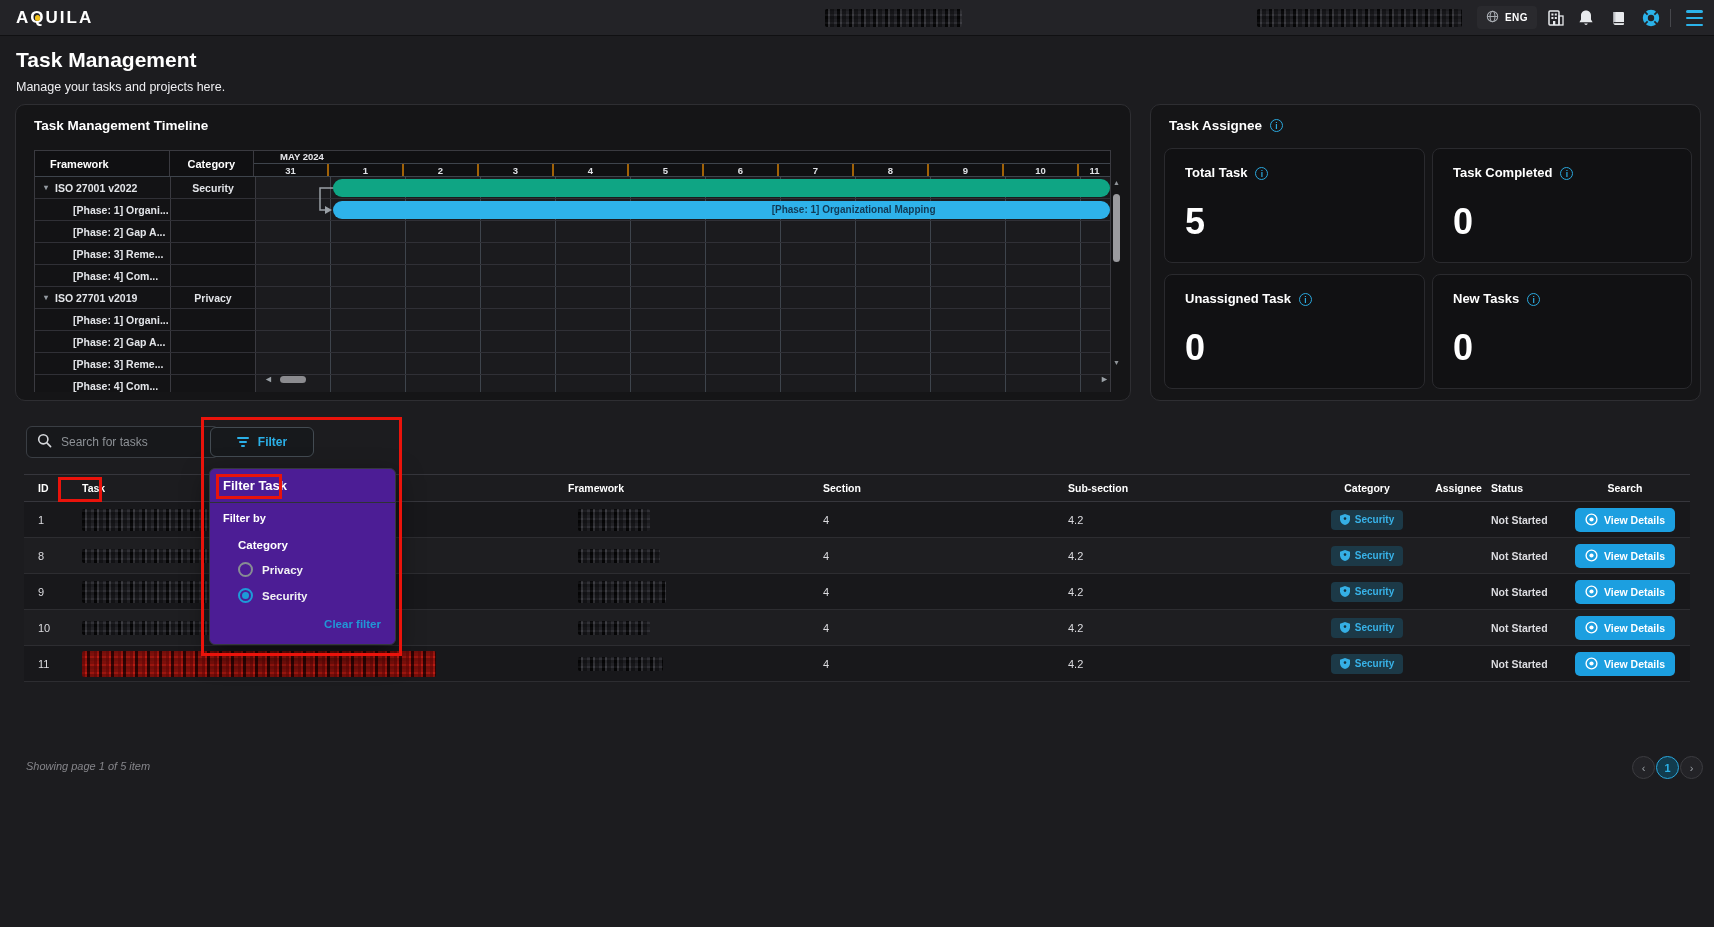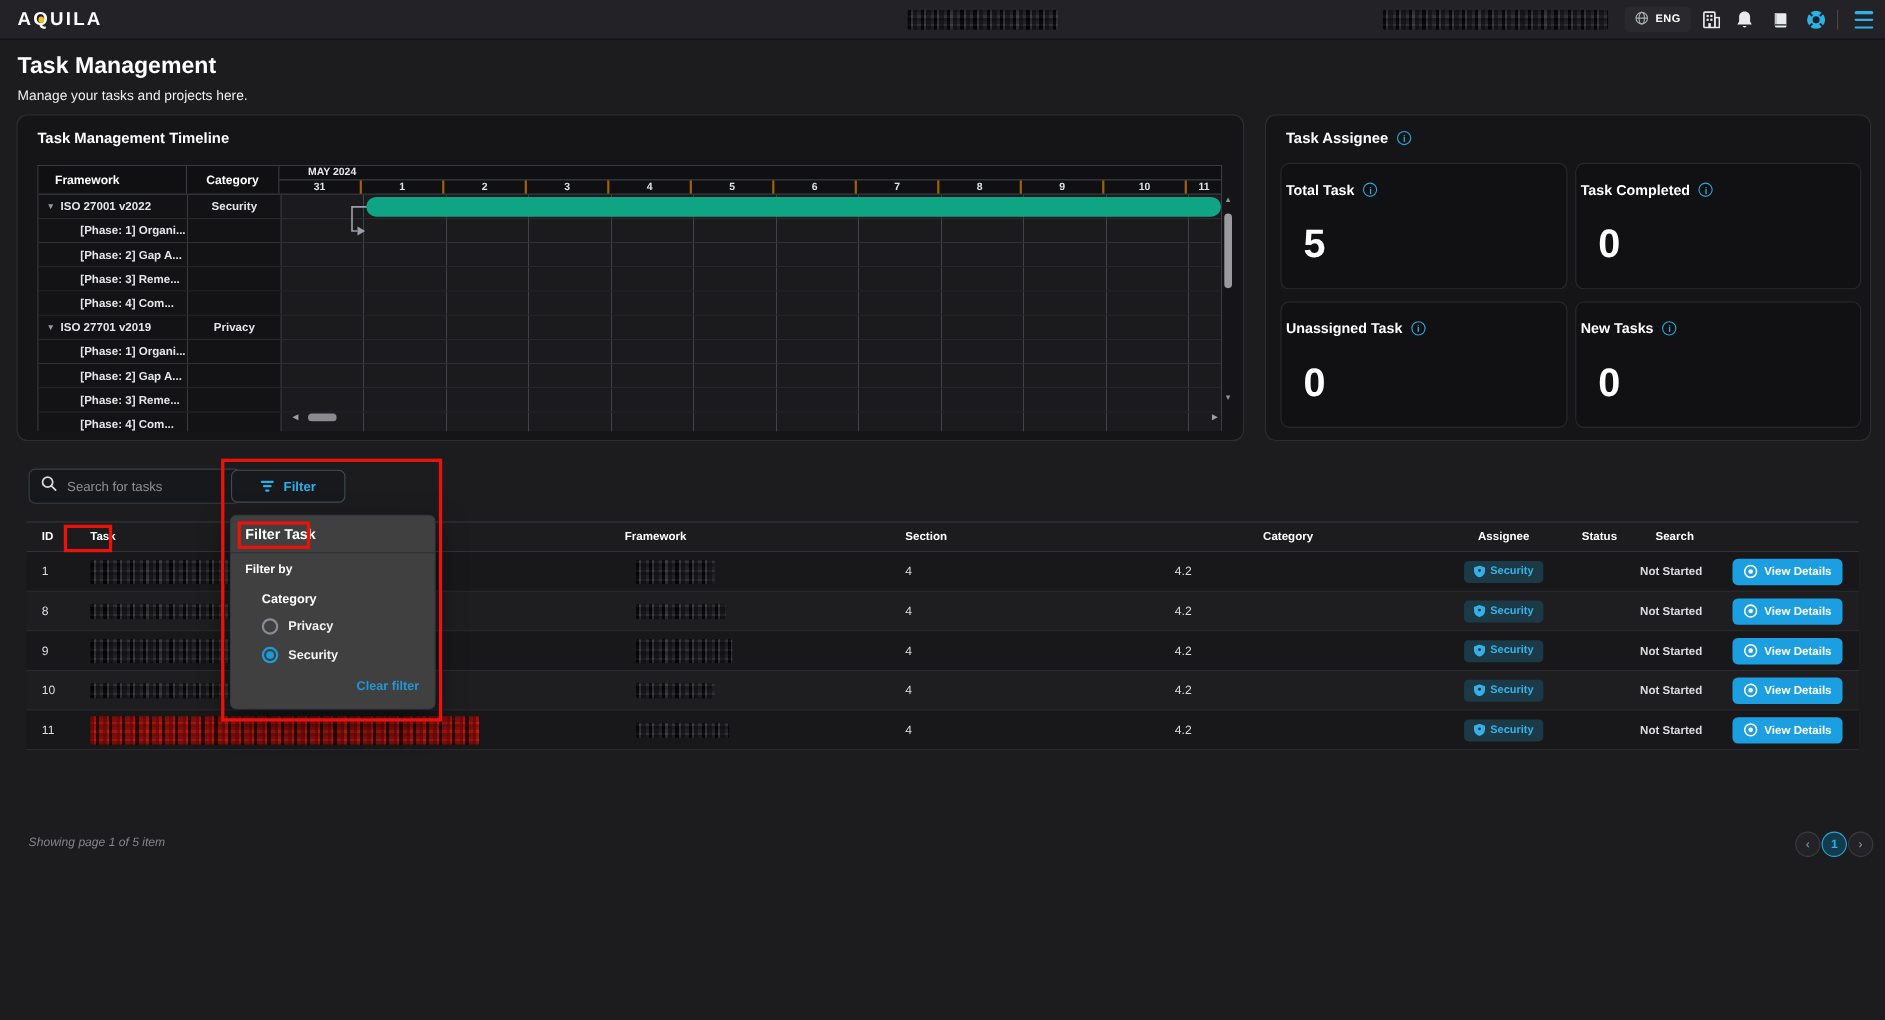--- a/index.html
+++ b/index.html
@@ -57,21 +57,21 @@
   .v-scroll{position:absolute;right:7px;top:73px;width:13px;height:190px}
   .v-scroll .arrow{color:#8f9499;font-size:7px;text-align:center;height:10px;line-height:10px;cursor:pointer}
   .v-scroll .arrow.down{position:absolute;bottom:0;left:0;right:0}
   .v-thumb{position:absolute;left:3px;top:16px;width:7px;height:68px;background:#9b9b9f;border-radius:4px;cursor:pointer}
   .h-scroll{position:absolute;left:248px;top:268px;width:845px;height:12px;display:flex;align-items:center}
   .h-scroll .arrow{color:#9aa0a6;font-size:9px;line-height:12px;cursor:pointer}
   .h-scroll .arrow.right{margin-left:auto}
   .h-thumb{width:26px;height:7px;background:#8b8b8f;border-radius:4px;margin-left:7px;cursor:pointer}
   
   .card{position:absolute;background:#111113;border:1px solid #2a2a2e;border-radius:8px}
-  .card-label{position:absolute;left:4px;top:16px;font-size:13px;font-weight:bold;color:#fff;display:flex;align-items:center;gap:8px}
+  .card-label{position:absolute;left:20px;top:16px;font-size:13px;font-weight:bold;color:#fff;display:flex;align-items:flex-end;gap:8px}
   .card-value{position:absolute;left:20px;top:52px;font-size:36px;font-weight:bold;color:#fff}
   
   .search-box{position:absolute;left:26px;top:426px;width:193px;height:32px;background:#17181b;border:1px solid #3a3e44;border-radius:6px;display:flex;align-items:center;padding:0 10px;gap:9px}
   .search-box input{flex:1;background:transparent;border:none;outline:none;color:#0ea5e9;font-size:12px;font-family:"Liberation Sans",sans-serif}
   .search-box input::placeholder{color:#8d9196}
   .filter-btn{position:absolute;left:210px;top:427px;width:104px;height:30px;background:#17191c;border:1px solid #434b52;border-radius:6px;display:flex;align-items:center;justify-content:center;gap:9px;cursor:pointer}
   .filter-btn span{font-size:12px;font-weight:bold;color:#2bb0e8}
   .f-icon{display:flex;flex-direction:column;align-items:center;gap:2px}
   .f-icon i{display:block;height:2px;background:#2bb0e8;border-radius:1px}
   .f-icon i:nth-child(1){width:12px}.f-icon i:nth-child(2){width:8px}.f-icon i:nth-child(3){width:4px}
@@ -83,21 +83,21 @@
   .trow{height:36px;border-bottom:1px solid #2d2d31;font-size:11px;color:#dcdce0}
   .trow.odd{background:#18181b}.trow.even{background:#1e1e21}
   .c-id{padding-left:14px}.c-task{padding-left:14px}
   .thead .c-fw{padding-left:8px}.trow .c-fw{padding-left:18px}
   .c-sec{padding-left:28px}.c-sub{padding-left:28px}
   .c-cat,.c-asg,.c-action{justify-content:center}
   .c-status{padding-left:6px;font-weight:bold;font-size:10.5px}
   .badge{display:inline-flex;align-items:center;gap:5px;height:20px;padding:0 9px;background:#1c3947;border-radius:4px;font-size:10px;font-weight:bold;color:#38b2e8;cursor:pointer}
   .view-btn{display:inline-flex;align-items:center;gap:6px;height:24px;padding:0 10px;background:#1c9fe0;border:none;border-radius:5px;font-size:10.5px;font-weight:bold;color:#fff;font-family:"Liberation Sans",sans-serif;cursor:pointer}
   
-  .popup{position:absolute;left:209px;top:468px;width:187px;height:177px;background:#404040;border:1px solid #34383c;border-radius:6px;box-shadow:0 10px 26px rgba(0,0,0,.55);z-index:5}
+  .popup{position:absolute;left:209px;top:468px;width:187px;height:177px;background:#4c1d95;border:1px solid #34383c;border-radius:6px;box-shadow:0 10px 26px rgba(0,0,0,.55);z-index:5}
   .pp-title{padding:9px 0 9px 13px;font-size:13px;font-weight:bold;color:#fff;border-bottom:1px solid #2e3236}
   .pp-sub{margin:9px 0 0 13px;font-size:11px;font-weight:bold;color:#fff}
   .pp-group{margin:15px 0 0 28px;font-size:11.5px;font-weight:bold;color:#fff}
   .opt{margin:11px 0 0 28px;display:flex;align-items:center;gap:9px;cursor:pointer}
   .opt span.lbl{font-size:11.5px;font-weight:bold;color:#f2f2f4}
   .radio{position:relative;width:15px;height:15px;border:2px solid #878d93;border-radius:50%;flex:none}
   .radio.sel{border-color:#1d9bd8}
   .radio.sel::after{content:"";position:absolute;inset:2px;background:#1d9bd8;border-radius:50%}
   .clear-link{margin:15px 14px 0 0;text-align:right;font-size:11.5px;font-weight:bold;color:#2196d6;cursor:pointer}
   
@@ -271,20 +271,23 @@
             <div class="tl-cells"></div>
           </div>
           <div class="tl-row">
             <div class="tl-label child">
               <span>[Phase: 4] Com...</span>
             </div>
             <div class="tl-cat"></div>
             <div class="tl-cells"></div>
           </div>
           <div class="bar" style="top: 2px; background: rgb(15, 165, 132);"></div>
+          <div class="bar" style="top: 24px; background: rgb(46, 178, 234);">
+            <span class="bar-label">[Phase: 1] Organizational Mapping</span>
+          </div>
         </div>
     </div>
     <div class="v-scroll">
       <div class="arrow">▲</div>
       <div class="v-thumb"></div>
       <div class="arrow down">▼</div>
     </div>
     <div class="h-scroll">
       <div class="arrow">◄</div>
       <div class="h-thumb"></div>
@@ -341,20 +344,21 @@
         <i></i>
       </span>
     <span>Filter</span>
   </div>
 
   <div class="thead cols">
     <div class="c-id">ID</div>
     <div class="c-task">Task</div>
     <div class="c-fw">Framework</div>
     <div class="c-sec">Section</div>
+    <div class="c-sub">Sub-section</div>
     <div class="c-cat">Category</div>
     <div class="c-asg">Assignee</div>
     <div class="c-status">Status</div>
     <div class="c-action">Search</div>
   </div>
   <div class="tbody">
     <div class="trow cols odd">
       <div class="c-id">1</div>
       <div class="c-task">
           <span class="redact" style="width: 130px; height: 22px;"></span>

